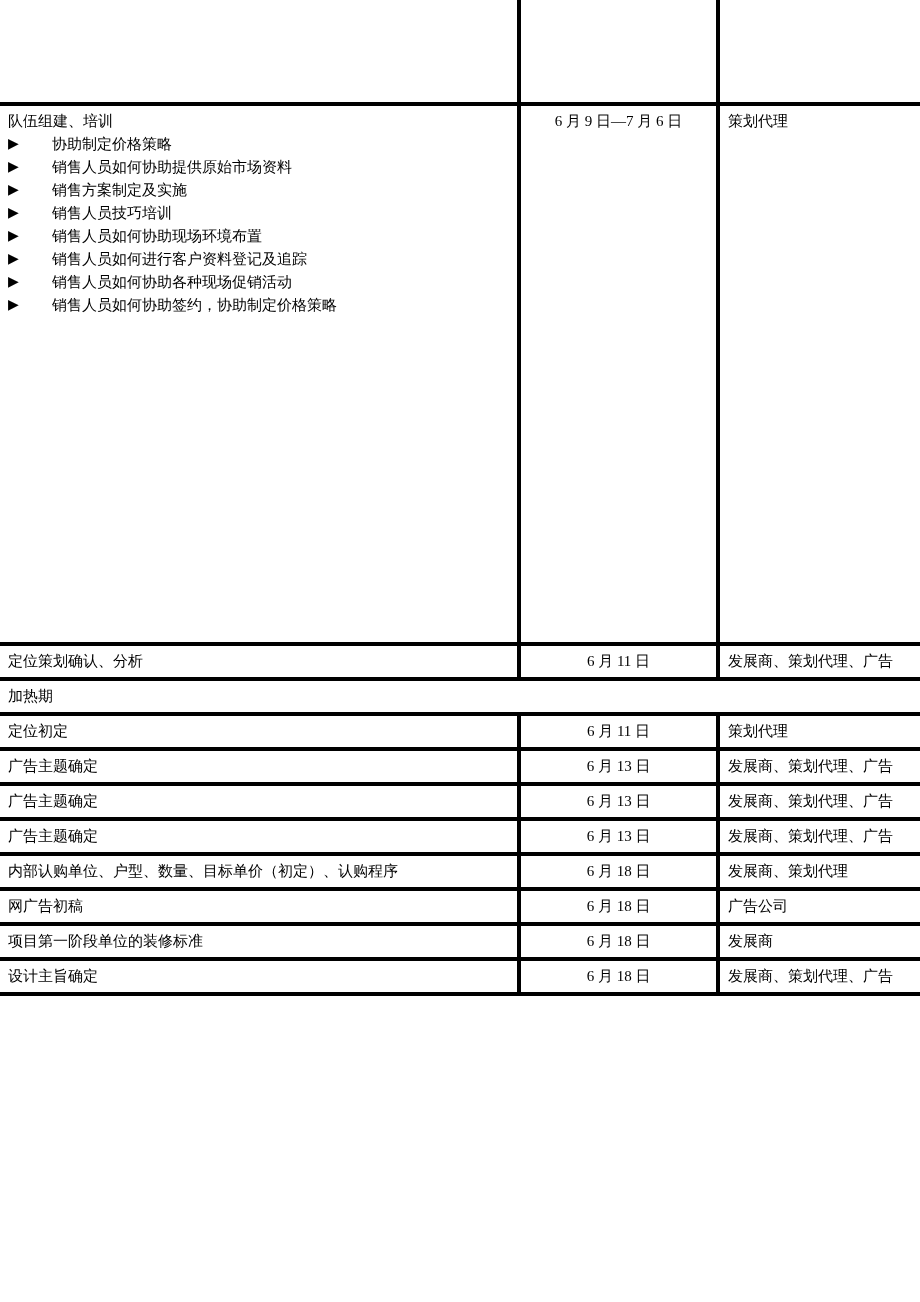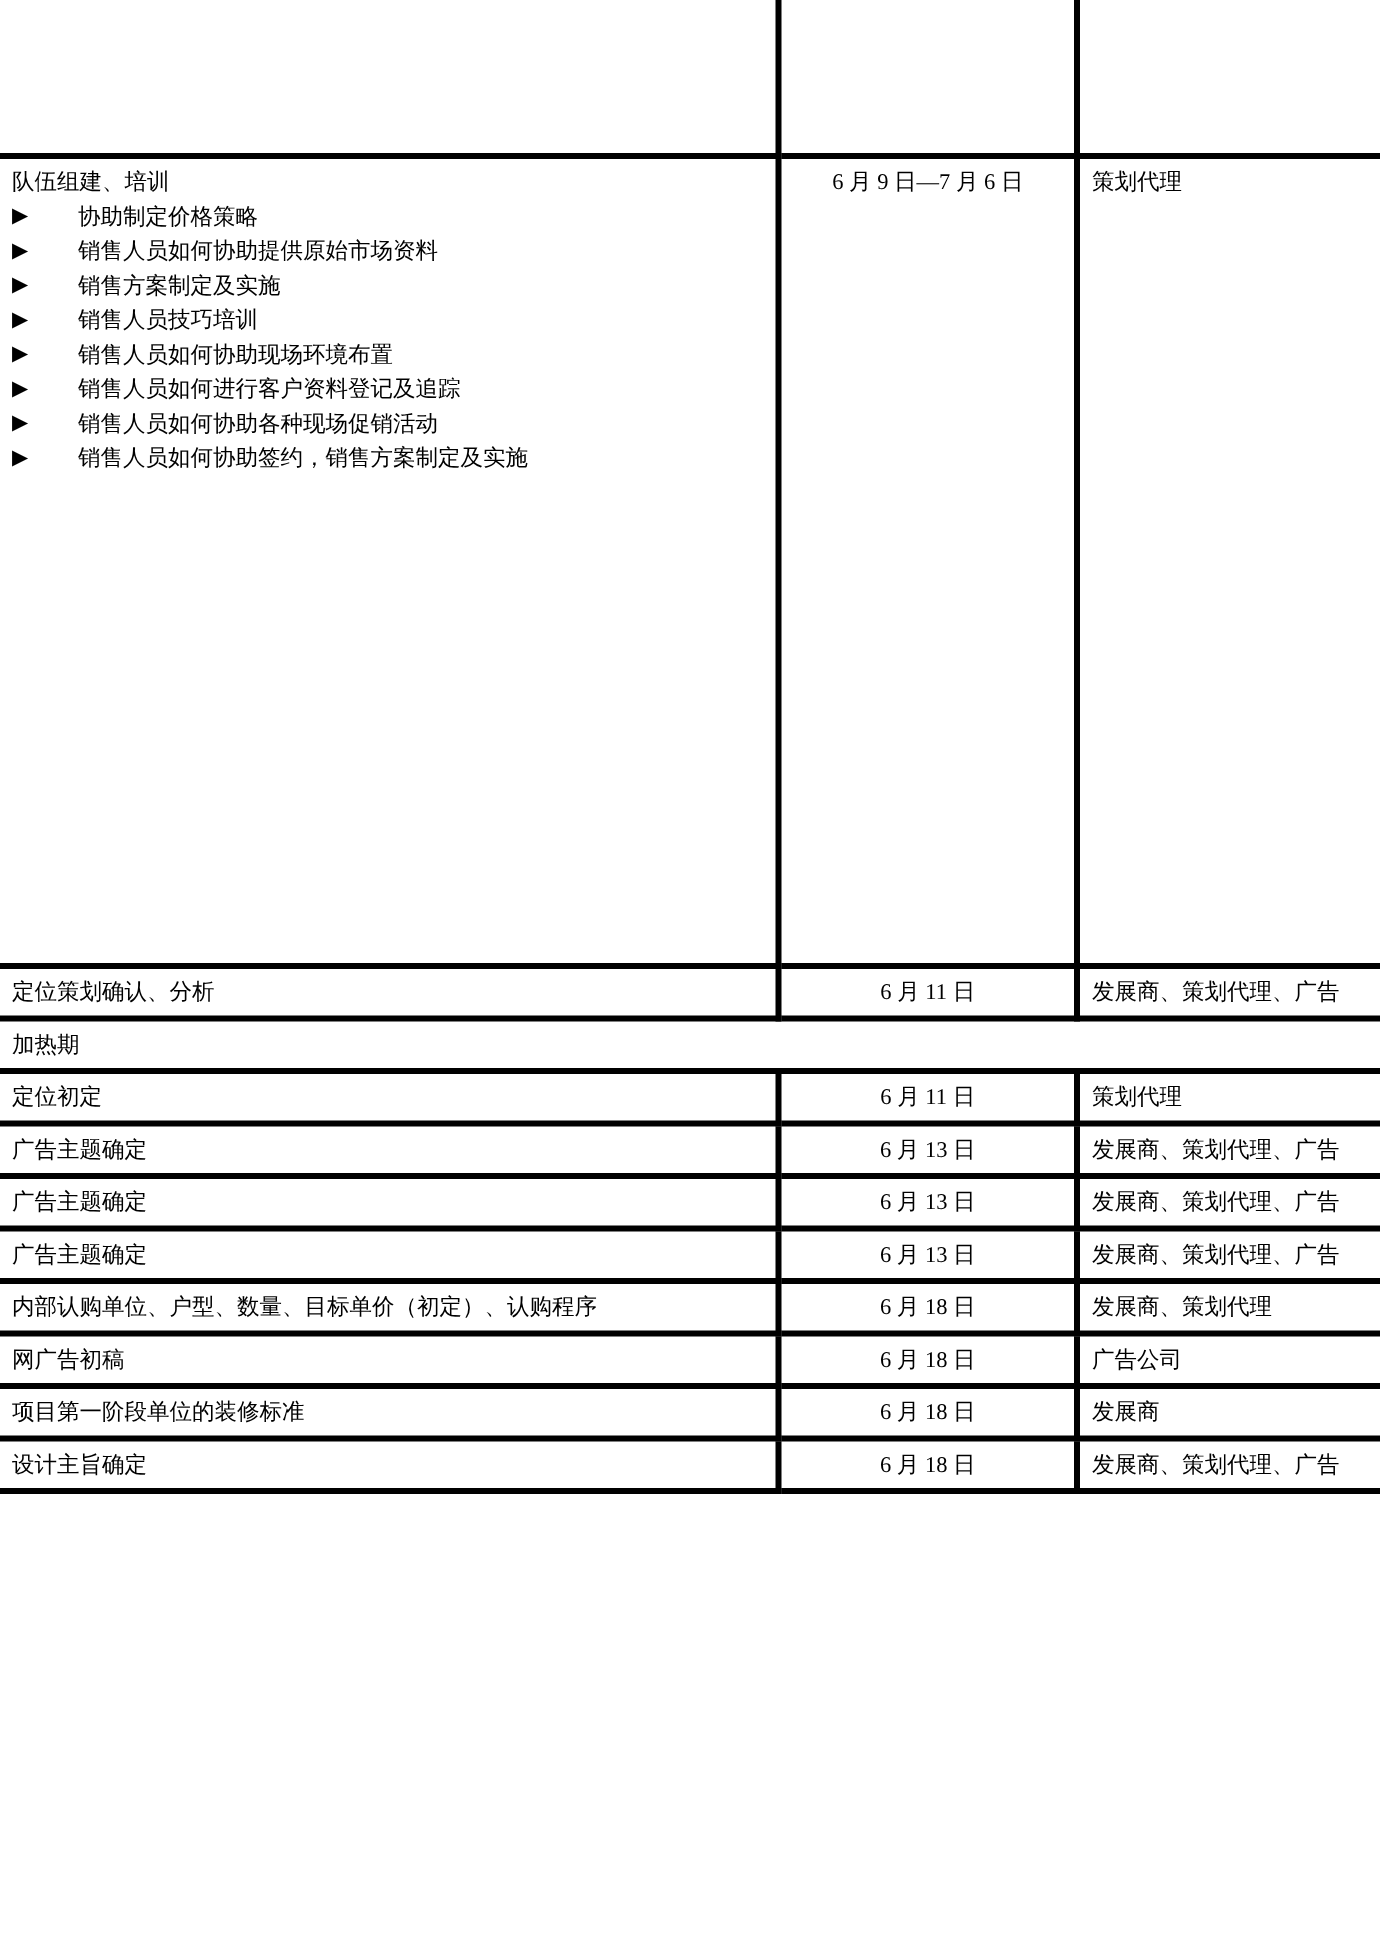--- a/index.html
+++ b/index.html
@@ -90,21 +90,21 @@
               <div class="bullet-row">
                 <span class="bullet-sym">▶</span>
                 <span class="bullet-txt">销售人员如何进行客户资料登记及追踪</span>
               </div>
               <div class="bullet-row">
                 <span class="bullet-sym">▶</span>
                 <span class="bullet-txt">销售人员如何协助各种现场促销活动</span>
               </div>
               <div class="bullet-row">
                 <span class="bullet-sym">▶</span>
-                <span class="bullet-txt">销售人员如何协助签约，销售方案制定及实施</span>
+                <span class="bullet-txt">销售人员如何协助签约，协助制定价格策略</span>
               </div>
             </div>
       </div>
     </td>
     <td class="col2 train-cell">6 月 9 日—7 月 6 日</td>
     <td class="col3 train-cell">策划代理</td>
   </tr>
 
   <tr>
     <td class="col1">定位策划确认、分析</td>

